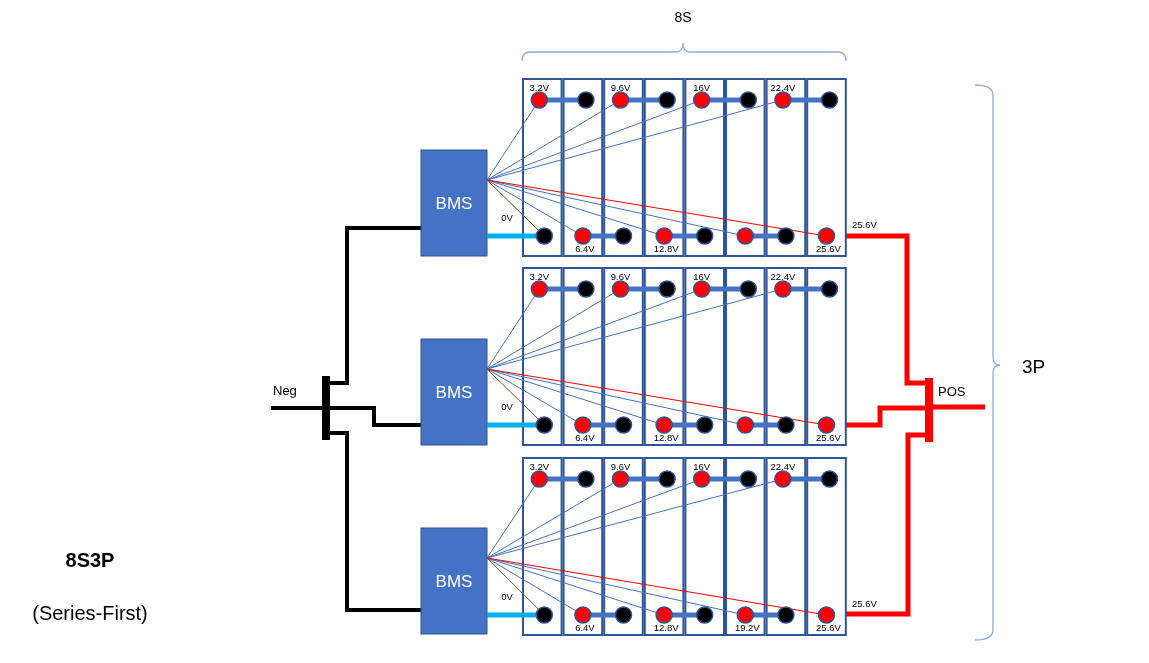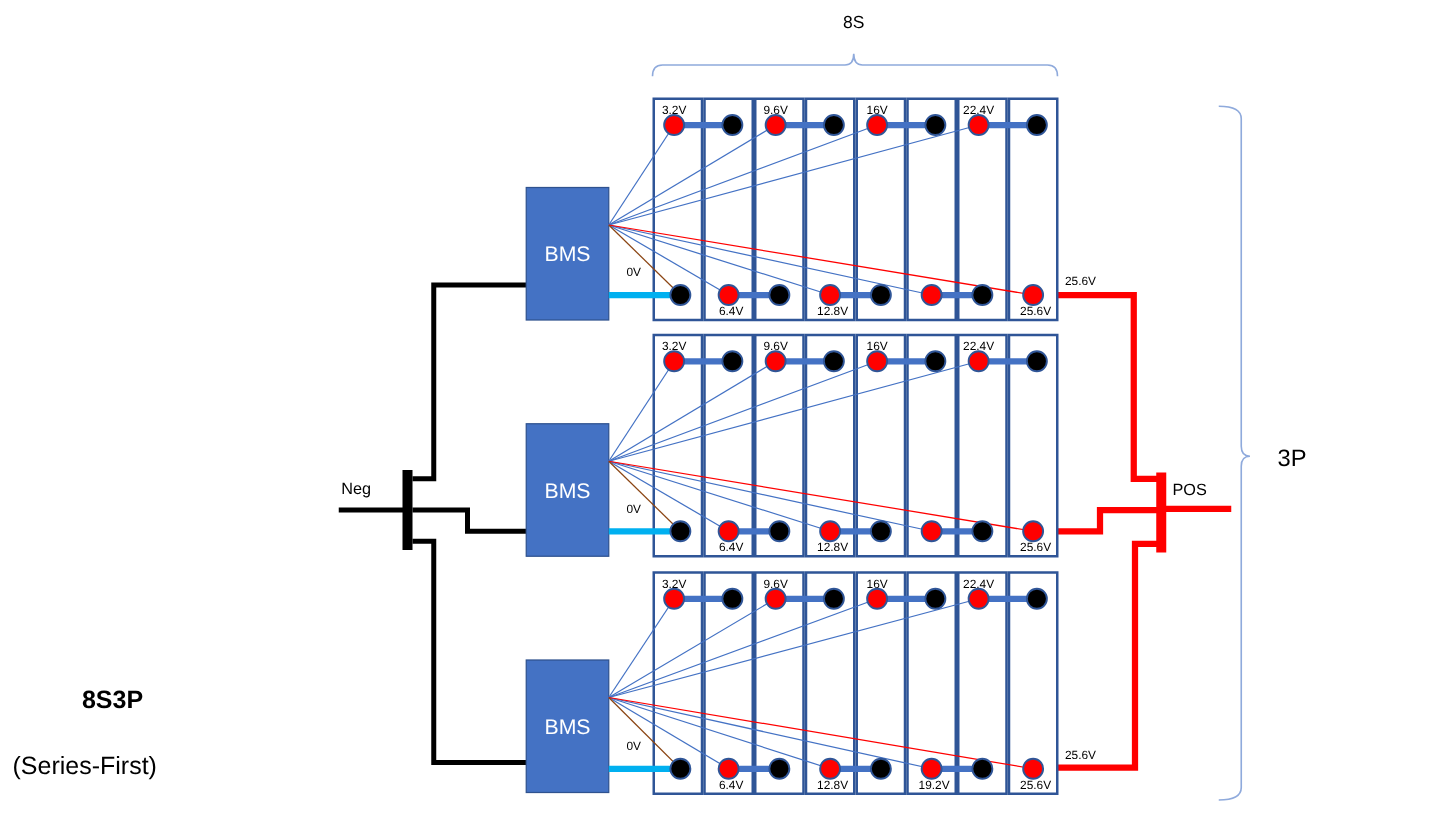--- a/index.html
+++ b/index.html
@@ -4,21 +4,21 @@
 <style>
   html, body { margin: 0; padding: 0; background: #ffffff; }
   body { width: 1149px; height: 663px; overflow: hidden; position: relative;
          font-family: "Liberation Sans", "DejaVu Sans", sans-serif; }
   #diagram { position: absolute; left: 0; top: 0; }
   .lbl { font-family: "Liberation Sans", "DejaVu Sans", sans-serif; fill: #000; }
   .bms-text { font-family: "Liberation Sans", "DejaVu Sans", sans-serif; fill: #ffffff; font-size: 17px; }
   .volt { font-size: 9.5px; }
   .title-main { position: absolute; left: 20px; top: 549px; width: 140px; text-align: center;
                 font-weight: bold; font-size: 20px; color: #000; }
-  .title-sub { position: absolute; left: 10px; top: 602px; width: 160px; 
+  .title-sub { position: absolute; left: 10px; top: 602px; width: 160px; text-align: center;
                font-size: 20px; color: #000; }
 </style>
 </head>
 <body>
 
 <svg id="diagram" width="1149" height="663" viewBox="0 0 1149 663" xmlns="http://www.w3.org/2000/svg">
 
   <g>
     <path id="series-brace-path" fill="none" stroke-width="1.3" stroke="#8faadc" d="M522,61 Q522,52 530,52 L676,52 Q683,52 683,43 Q683,52 690,52 L838,52 Q846,52 846,61"></path>
     <text id="series-label" class="lbl" x="683" y="22" font-size="14" text-anchor="middle">8S</text>

